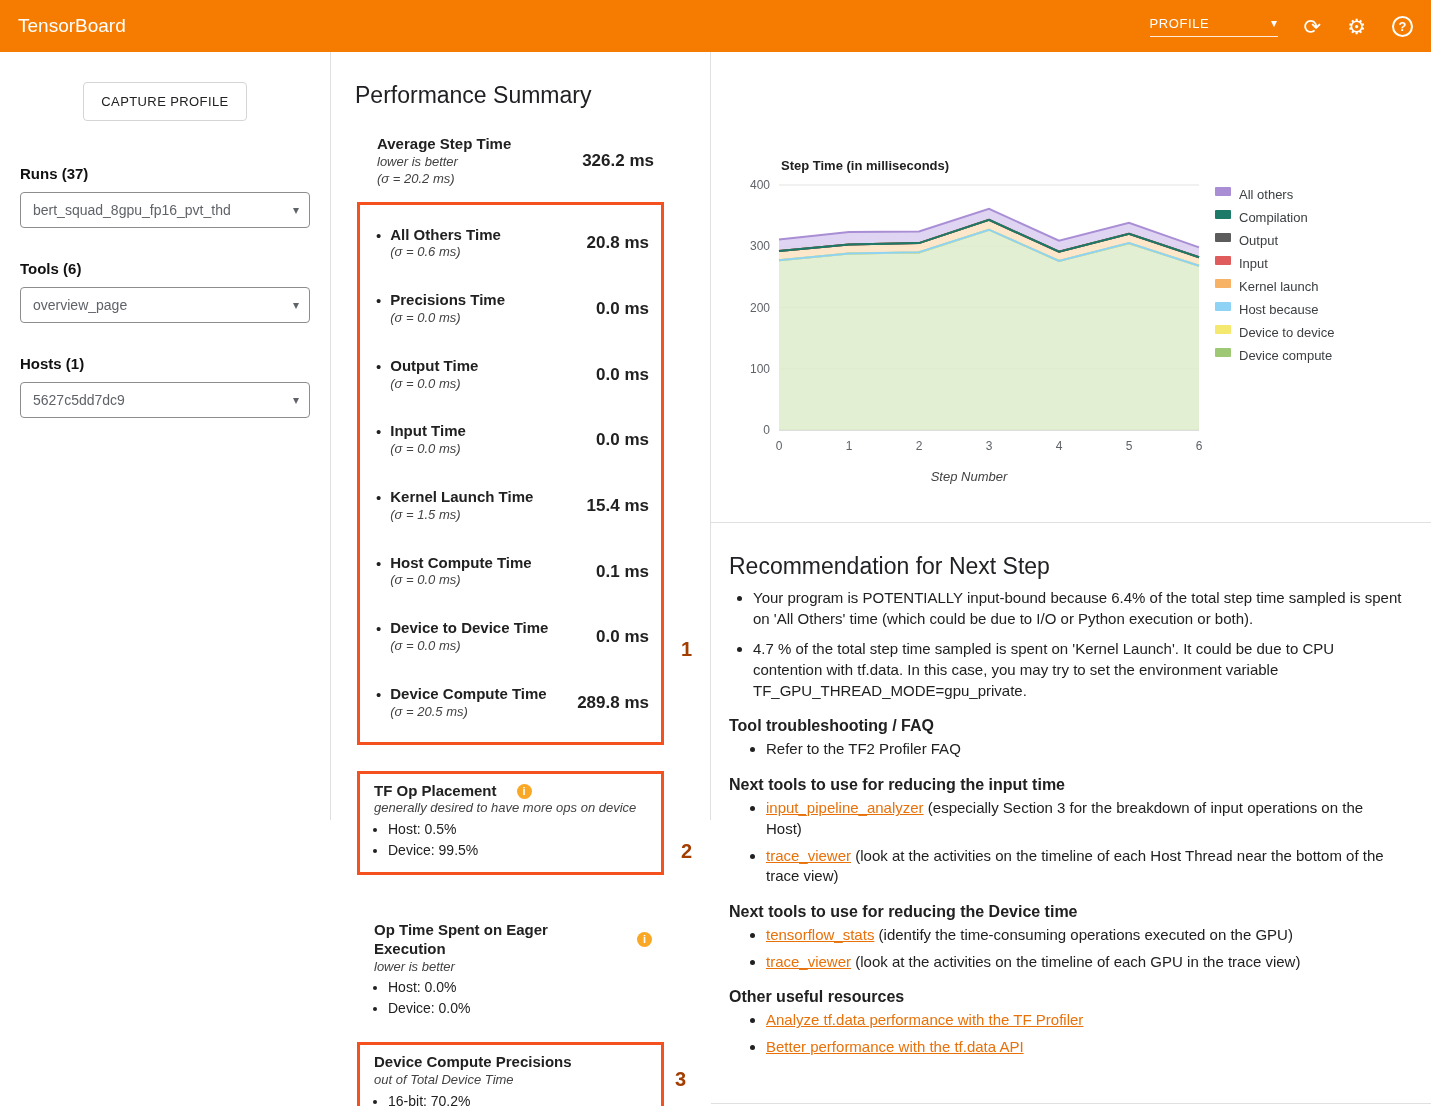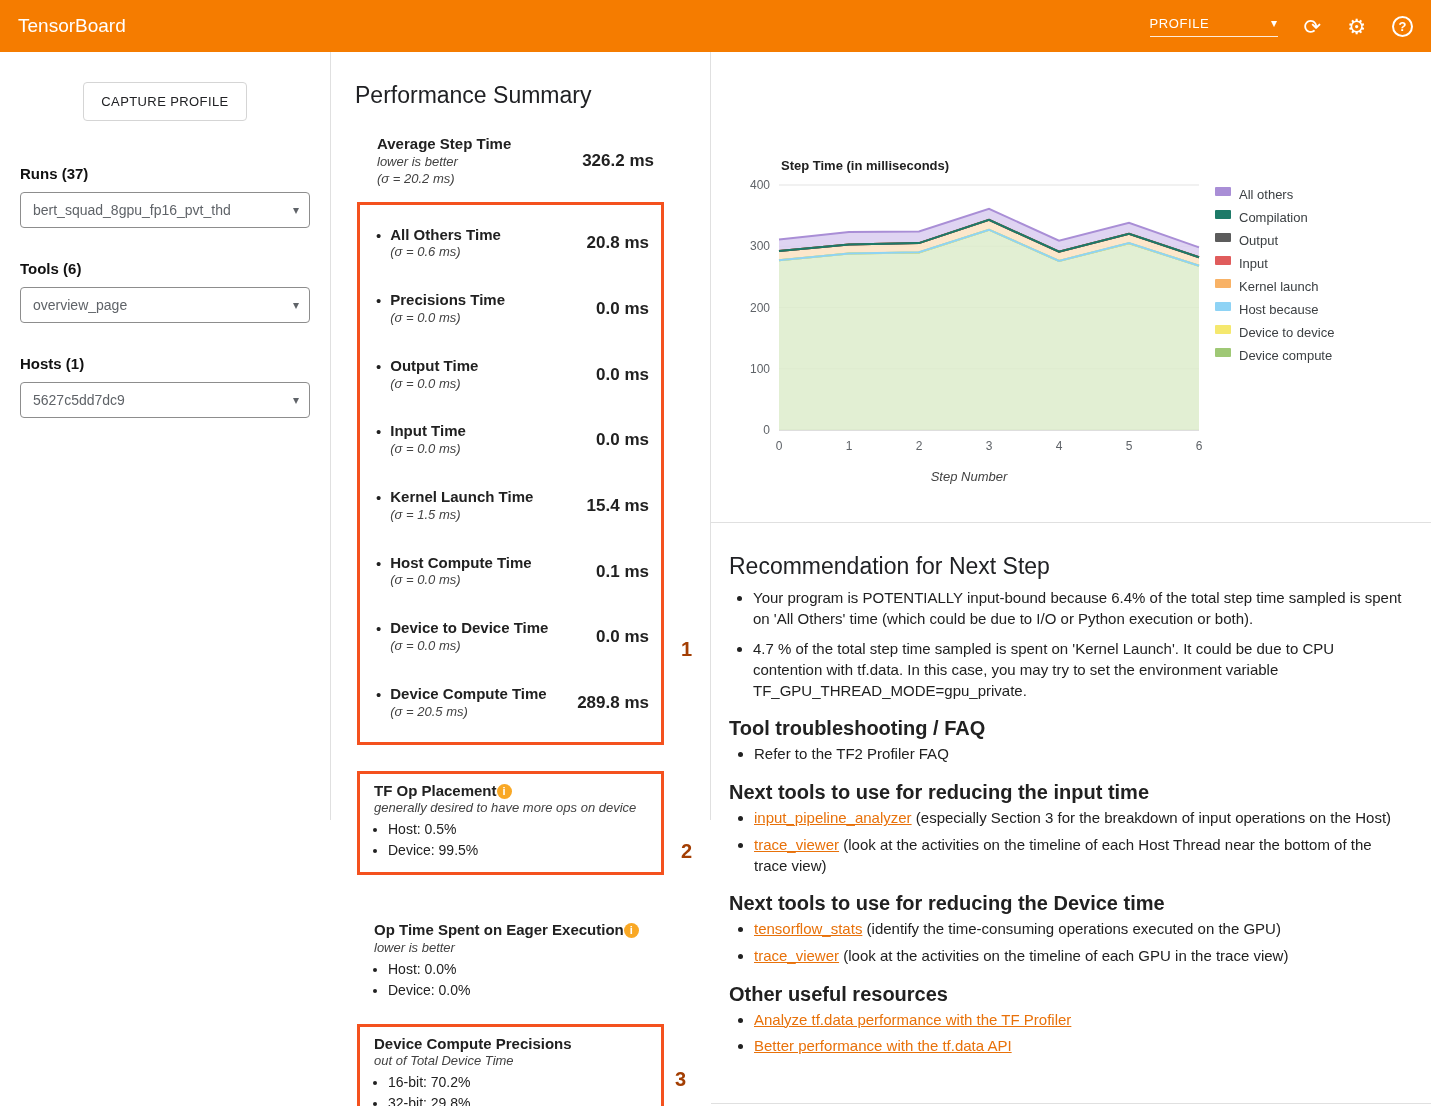--- a/index.html
+++ b/index.html
@@ -30,21 +30,21 @@
   .avg-row{display:flex;margin:26px 36px 14px 22px}
   .m-name{font-size:15px;font-weight:700;line-height:1.25}
   .m-sub{font-size:13px;font-style:italic;color:#424242;line-height:1.3}
   .m-value{margin-left:auto;font-size:17px;font-weight:700;align-self:center;white-space:nowrap;padding-left:8px}
   .redbox{border:3px solid var(--accent_box,#f4511e);padding:6px 10px 6px 8px;margin:0 26px 0 2px}
   .metric-row{display:flex;padding:15px 2px}
   .bullet{font-size:15px;margin:1px 9px 0 6px}
   .box2{margin-top:26px;padding:8px 12px 10px 14px}
   .box3{margin-top:24px;padding:8px 12px 10px 14px;min-height:132px}
   .plain-sec{margin:38px 26px 0 2px;padding:8px 12px 0 17px}
-  .sec-head{display:flex;align-items:center;gap:0}
+  .sec-head{display:flex;align-items:center;gap:20px}
   .sec-head .m-name{font-size:15px}
   .info{display:inline-block;width:15px;height:15px;border-radius:50%;background:var(--info_icon,#f9a825);color:#fff;font-size:11px;font-weight:700;text-align:center;line-height:15px;font-style:normal;flex:0 0 15px}
   .sub-bullets{list-style:disc outside;padding-left:14px;font-size:14px;margin-top:3px}
   .sub-bullets li{margin:2px 0;line-height:1.35}
   .ann{position:absolute;font-size:20px;font-weight:700;color:var(--annotation,#a33e03)}
   .ann1{left:350px;top:586px}
   .ann2{left:350px;top:788px}
   .ann3{left:344px;top:1016px}
 
   
@@ -53,23 +53,23 @@
   .chart-row{display:flex;align-items:flex-start}
   svg text{font-size:12px;fill:#5f6368}
   .legend{margin:12px 0 0 6px;display:flex;flex-direction:column;gap:8px}
   .legend-item{display:flex;gap:8px;font-size:13px;color:#3c4043}
   .swatch{width:16px;height:9px;display:inline-block;border-radius:1px}
   .xlabel{font-size:13px;font-style:italic;color:#424242;text-align:center;width:480px;margin-top:0}
   .divider{border-top:1px solid #e0e0e0;margin:38px -26px 0 -18px}
   .rec h2{margin:30px 0 8px}
   .rec-list{list-style:disc outside;padding-left:24px;font-size:15px;margin:8px 0}
   .rec-list li{margin:4px 0 10px;line-height:1.38;max-width:676px}
-  .rec-heading{font-size:20px;font-weight:700;margin:16px 0 0}
+  .rec-heading{font-size:16px;font-weight:700;margin:16px 0 0}
   .rec-list.tight{margin:4px 0}
-  .rec-list.tight li{margin:2px 1px 6px}
+  .rec-list.tight li{margin:2px 13px 6px}
   a.rec-link{color:var(--link,#e8710a);text-decoration:underline;cursor:pointer}
   .bottom-line{position:absolute;left:0;right:0;top:1051px;border-top:1px solid #e0e0e0}
 </style>
 </head>
 <body>
 
 <div class="header">
   <div class="app-title">TensorBoard</div>
   <div class="header-right">
     <div class="profile-select">

